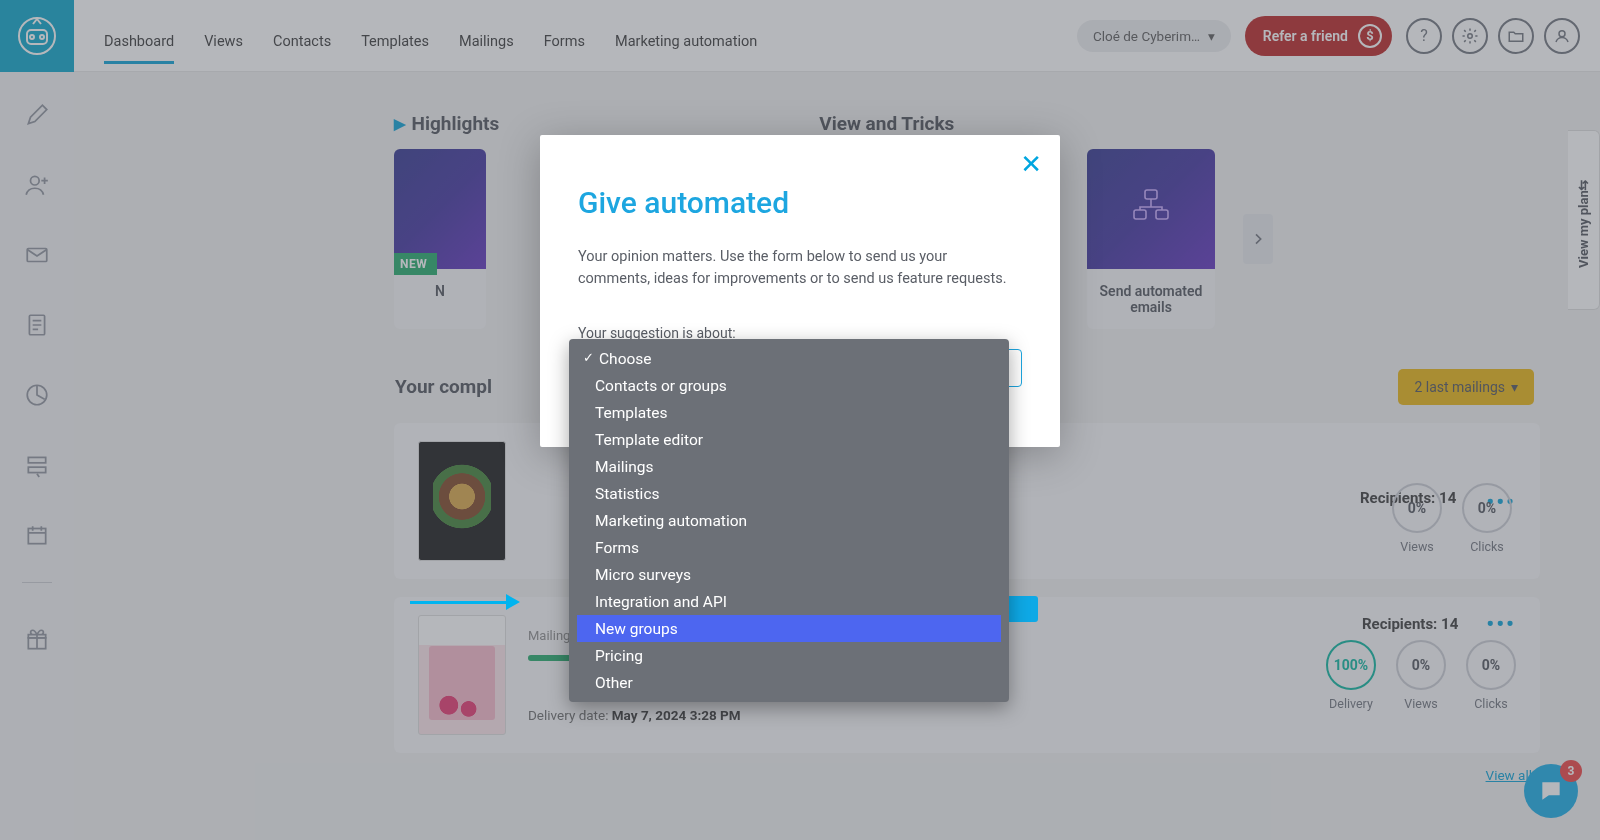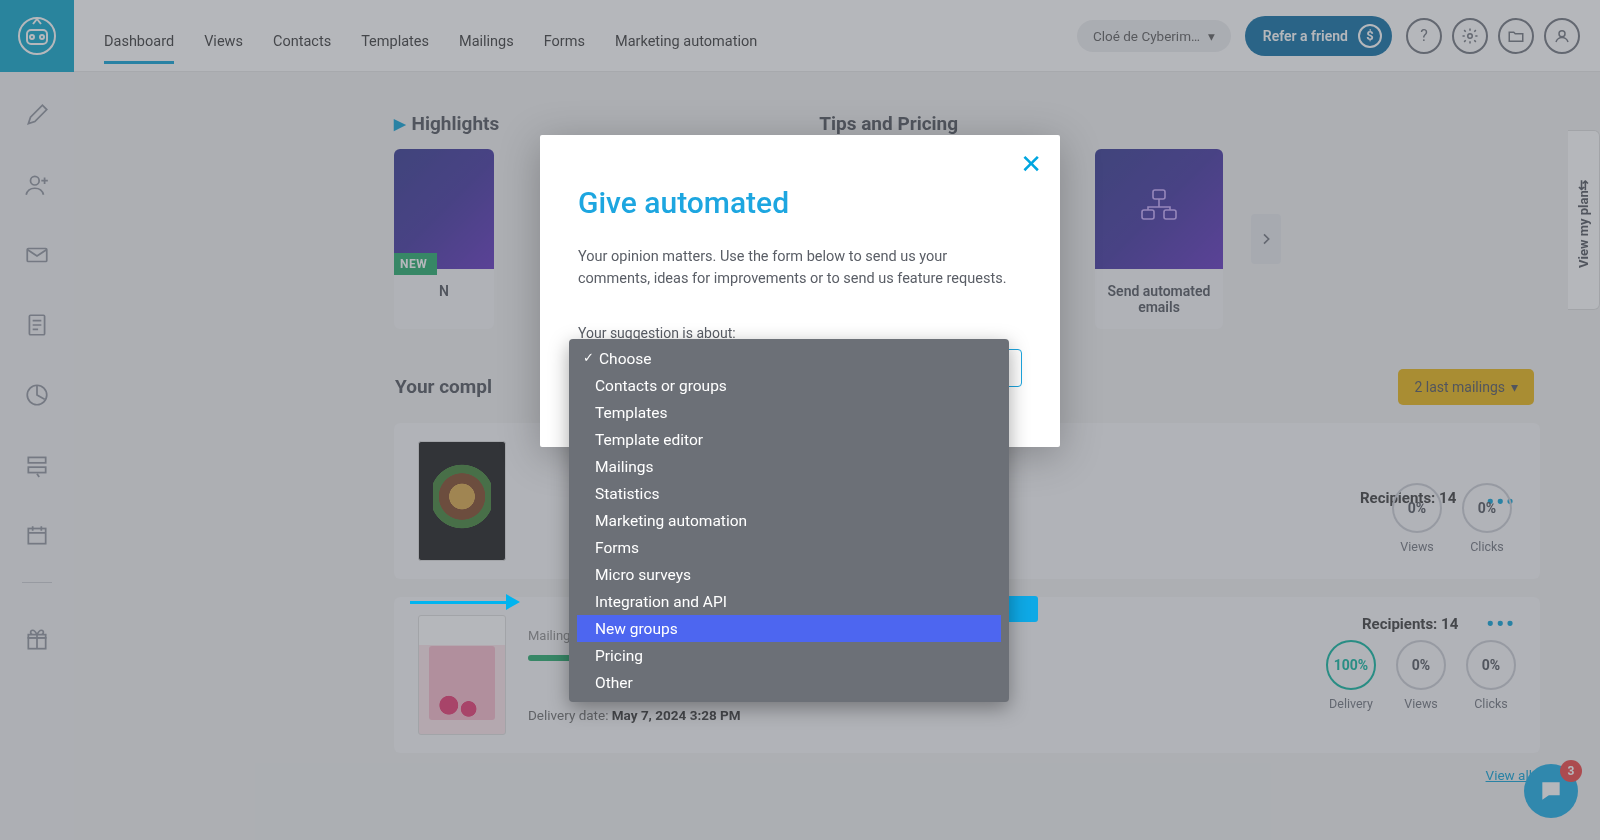--- a/index.html
+++ b/index.html
@@ -7,21 +7,21 @@
 
   
   .topbar { position: absolute; top: 0; left: 0; right: 0; height: 72px; background: #fff; display: flex; align-items: center; z-index: 10; border-bottom: 1px solid #e5e5e5; }
   .logo-block { width: 74px; height: 72px; background: #00a3c8; display: flex; align-items: center; justify-content: center; }
   .logo-svg { width: 44px; height: 44px; stroke: #fff; fill: none; stroke-width: 2; }
   .nav { display: flex; gap: 30px; margin-left: 30px; }
   .nav a { color: #333; font-size: 14.5px; text-decoration: none; padding: 26px 0 11px; position: relative; }
   .nav a.active { border-bottom: 3px solid #009fd6; }
   .spacer { flex: 1; }
   .user-pill { background: #ecedef; border-radius: 18px; padding: 8px 16px; font-size: 13.5px; color: #555; display: flex; align-items: center; gap: 8px; margin-right: 14px; }
-  .refer-pill { background: #0369a1; color: #fff; border-radius: 20px; padding: 8px 10px 8px 18px; font-size: 14px; font-weight: 600; display: flex; align-items: center; gap: 10px; margin-right: 14px; }
+  .refer-pill { background: #b91c1c; color: #fff; border-radius: 20px; padding: 8px 10px 8px 18px; font-size: 14px; font-weight: 600; display: flex; align-items: center; gap: 10px; margin-right: 14px; }
   .refer-pill .dollar { width: 24px; height: 24px; border: 2px solid #fff; border-radius: 50%; display: flex; align-items: center; justify-content: center; font-weight: 700; font-size: 13px; }
   .hicon { width: 36px; height: 36px; border: 2px solid #6b6f78; border-radius: 50%; display: flex; align-items: center; justify-content: center; color: #6b6f78; font-size: 16px; margin-right: 10px; }
   .hicon svg { width: 18px; height: 18px; stroke: #6b6f78; fill: none; stroke-width: 2; }
   .hicon:last-child { margin-right: 20px; }
 
   
   .leftrail { position: absolute; top: 72px; left: 0; width: 74px; bottom: 0; background: #f0f1f3; display: flex; flex-direction: column; align-items: center; padding-top: 30px; gap: 44px; z-index: 5; }
   .leftrail .ritem { width: 26px; height: 26px; color: #8a8f99; }
   .leftrail .ritem svg { width: 26px; height: 26px; stroke: #8a8f99; fill: none; stroke-width: 1.6; }
   .leftrail .divider { width: 30px; border-top: 1px solid #c9cbd0; margin-top: -10px; }
@@ -198,26 +198,26 @@
       </svg></div>
 </div>
 
 <div class="main">
   <div class="section-heads">
     <div class="sec-h">
         <span class="caret">▶</span>
         <span>Highlights</span>
       </div>
     <div class="sec-h">
-        <span>Tips and Pricing</span>
+        <span>View and Tricks</span>
       </div>
   </div>
 
   <div class="cards-row">
-    <div class="tile" style="width:100px">
+    <div class="tile" style="width:92px">
       <div class="img">
           <span class="new">NEW</span>
         </div>
       <div class="cap">N</div>
     </div>
     <div class="tile" style="width:565px; visibility:hidden"></div>
     <div class="tile" style="width:128px">
       <div class="img">
           <span class="ticon"><svg viewBox="0 0 46 46">
               <rect x="17" y="6" width="12" height="9" rx="2"></rect>

